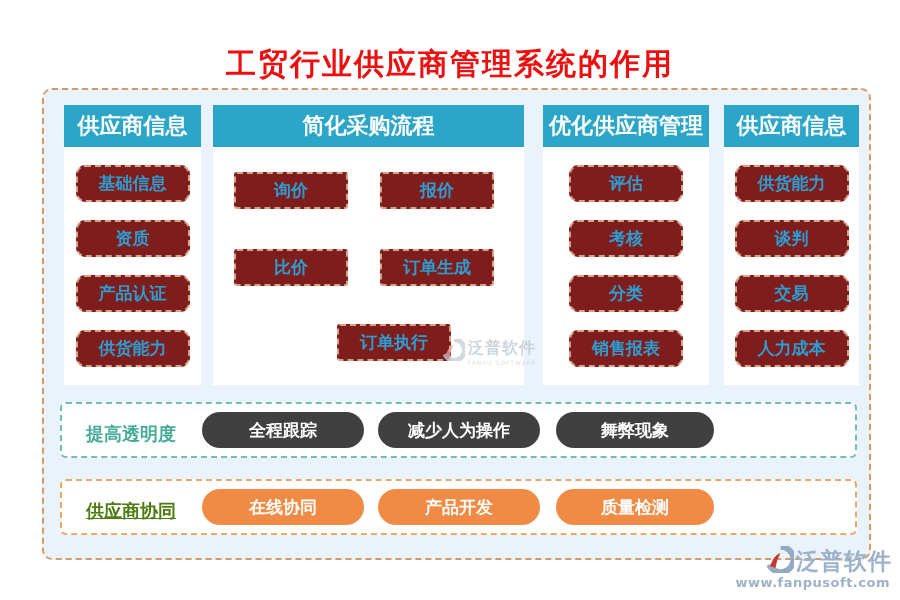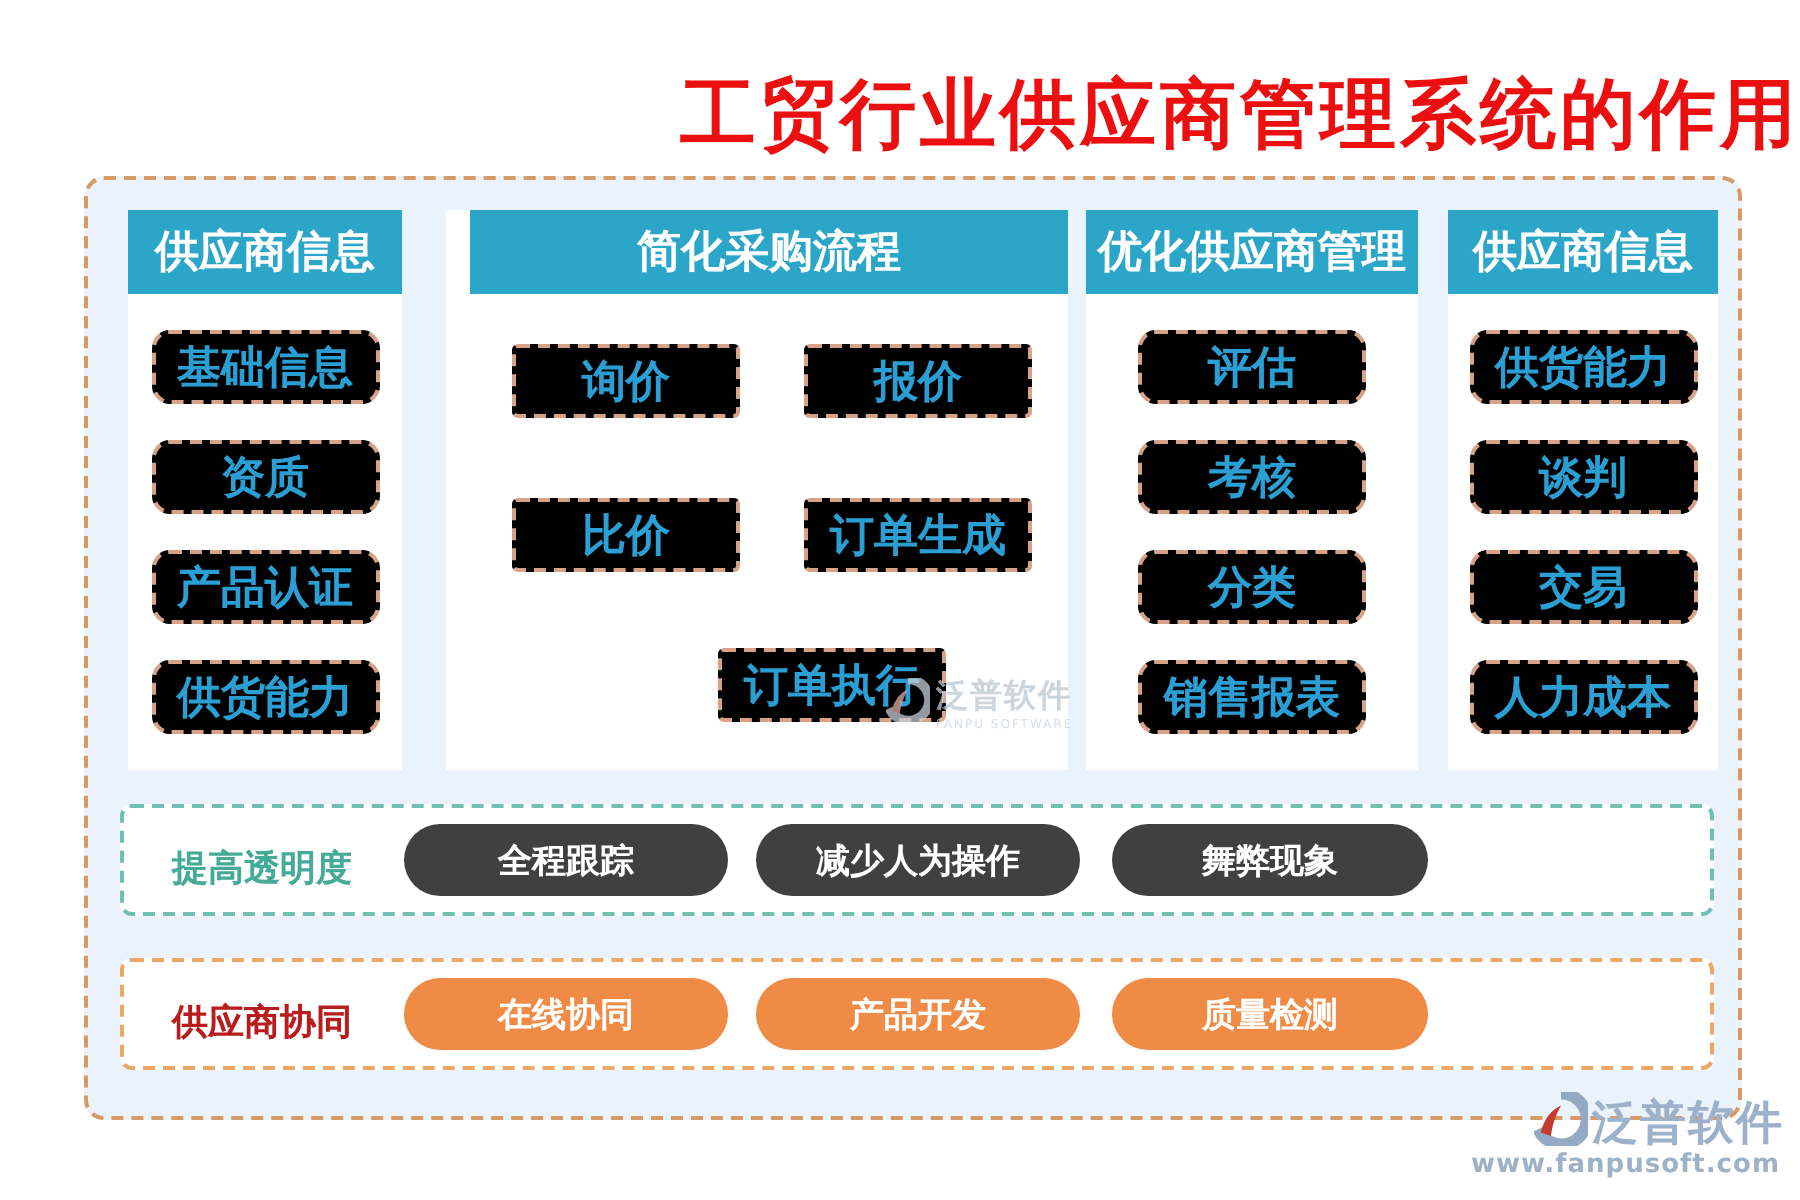--- a/index.html
+++ b/index.html
@@ -1,55 +1,55 @@
 <!DOCTYPE html>
 <html><head>
 <meta charset="utf-8">
 <style>
   * { margin:0; padding:0; box-sizing:border-box; }
   body { width:900px; height:600px; background:#ffffff; font-family:"DejaVu Sans","Liberation Sans",sans-serif; }
   .page { position:relative; width:900px; height:600px; background:#ffffff; overflow:hidden; }
 
-  .title { position:absolute; top:32px; left:0; width:100%; text-align:right;
-           font-size:38px; font-weight:bold; color:#ec0f0f; letter-spacing:2px; }
+  .title { position:absolute; top:44px; left:0; width:100%; text-align:center;
+           font-size:30px; font-weight:bold; color:#ec0f0f; letter-spacing:2px; }
 
   .container { position:absolute; left:42px; top:88px; width:829px; height:472px;
                background:#eaf2fb; border:2px dashed #d69a64; border-radius:10px; }
 
   .column { position:absolute; top:15px; height:280px; background:#ffffff; }
   .col1 { left:20px;  width:137px; }
-  .col2 { left:179px; width:311px;padding-left:12px; }
+  .col2 { left:169px; width:311px; }
   .col3 { left:499px; width:166px; }
   .col4 { left:680px; width:135px; }
 
   .col-header { height:42px; background:#2ba6c9; color:#ffffff; font-weight:bold;
                 font-size:22px; display:flex; align-items:center; justify-content:center; }
 
   .col-body { height:238px; display:flex; flex-direction:column; align-items:center;
               justify-content:space-evenly; }
   .col2-body { position:relative; height:238px; }
 
-  .item { background:#000000; border:2px dashed #d6a288; color:#2b9fd3; font-weight:bold;
-          font-size:22px; width:114px; height:37px; display:flex; align-items:center;
+  .item { background:#7f1d1d; border:2px dashed #d6a288; color:#2b9fd3; font-weight:bold;
+          font-size:17px; width:114px; height:37px; display:flex; align-items:center;
           justify-content:center; border-radius:9px; }
   .item.sq { border-radius:3px; position:absolute; }
   .i-xunjia   { left:21px;  top:25px; }
   .i-baojia   { left:167px; top:25px; }
   .i-bijia    { left:21px;  top:102px; }
   .i-dingdan1 { left:167px; top:102px; }
   .i-dingdan2 { left:88px;  top:177px;margin-left:36px; }
 
   .row { position:absolute; left:16px; width:797px; height:56px; background:#ffffff;
          border-radius:6px; }
   .row1 { top:312px; border:2px dashed #70bfb1; }
   .row2 { top:389px; border:2px dashed #eaa765; }
   .row-label { position:absolute; left:24px; top:4px; height:52px; display:flex;
                align-items:center; font-size:18px; font-weight:bold; }
   .row1 .row-label { color:#45ab98; }
-  .row2 .row-label { color:#b91c1c; }
+  .row2 .row-label { color:#4d7c0f;text-decoration:underline; }
   .pill { position:absolute; top:8px; height:36px; border-radius:18px; color:#ffffff;
           font-weight:bold; font-size:17px; display:flex; align-items:center;
           justify-content:center; }
   .row1 .pill { background:#404040; }
   .row2 .pill { background:#f08b45; }
   .p1 { left:140px; width:162px; }
   .p2 { left:316px; width:162px; }
   .p3 { left:494px; width:158px; }
 
   .watermark { position:absolute; left:443px; top:338px; display:flex; align-items:center;

